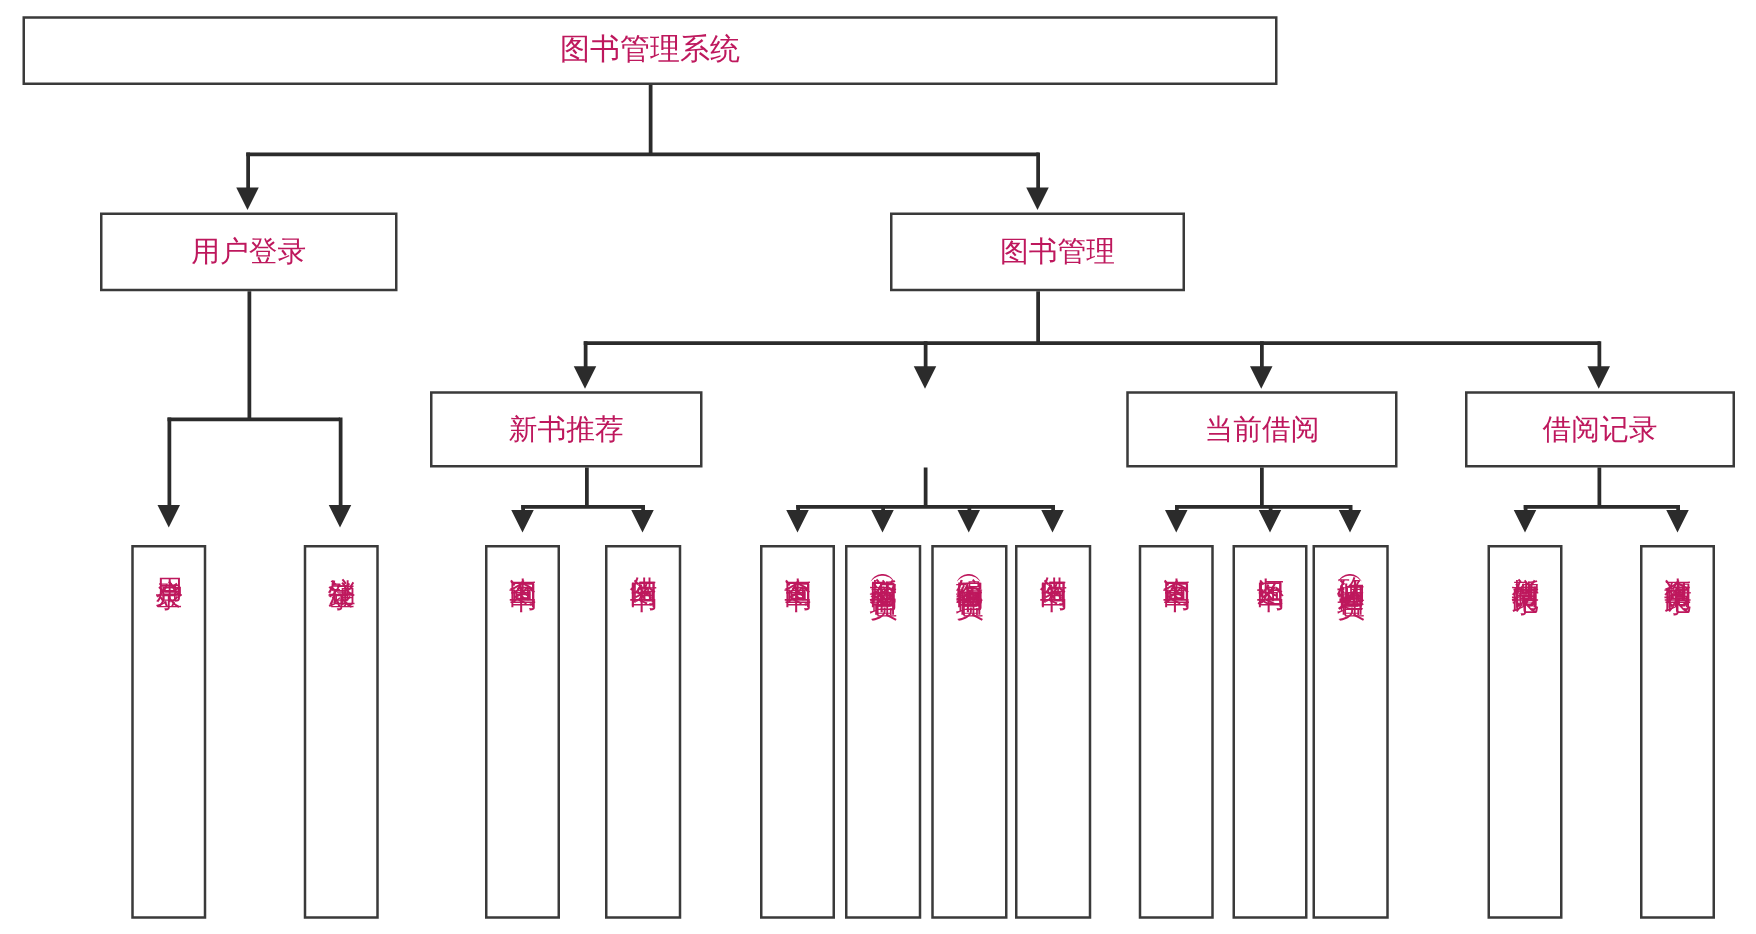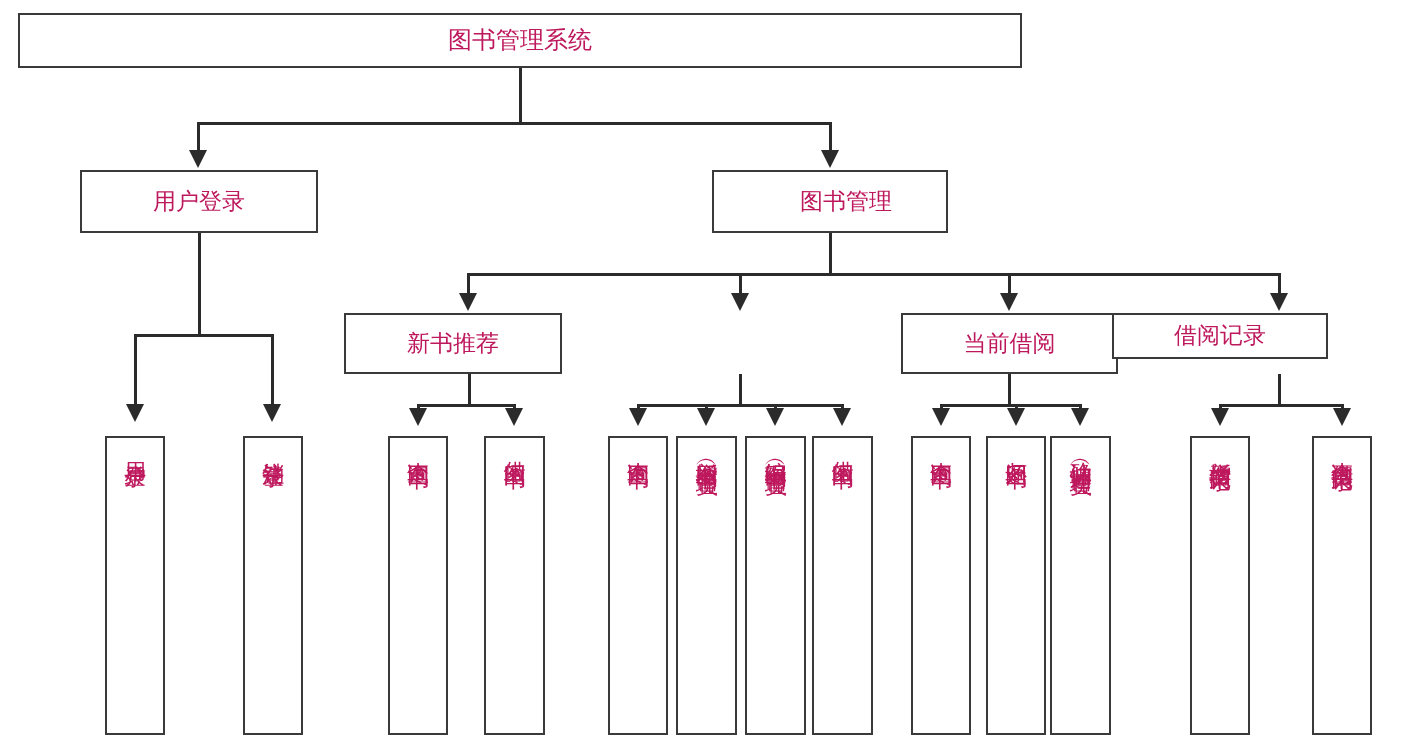--- a/index.html
+++ b/index.html
@@ -117,21 +117,21 @@
   <div class="arrow" style="left:1000px; top:293px;"></div>
   <div class="conn conn-v" style="left:1278px; top:273px; width:2.5px; height:22px;"></div>
   <div class="arrow" style="left:1270px; top:293px;"></div>
 
   <div class="node node-l3" style="left:344px; top:313px; width:218px; height:61px;">
     <span>新书推荐</span>
   </div>
   <div class="node node-l3" style="left:901px; top:313px; width:217px; height:61px;">
     <span>当前借阅</span>
   </div>
-  <div class="node node-l3" style="left:1112px; top:313px; width:216px; height:46px;">
+  <div class="node node-l3" style="left:1172px; top:313px; width:216px; height:61px;">
     <span>借阅记录</span>
   </div>
 
   <div class="conn conn-v" style="left:468px; top:374px; width:2.5px; height:32px;"></div>
   <div class="conn conn-h" style="left:417px; top:404px; width:98px; height:2.5px;"></div>
   <div class="conn conn-v" style="left:417px; top:404px; width:2.5px; height:6px;"></div>
   <div class="arrow" style="left:409px; top:408px;"></div>
   <div class="conn conn-v" style="left:513px; top:404px; width:2.5px; height:6px;"></div>
   <div class="arrow" style="left:505px; top:408px;"></div>
 

